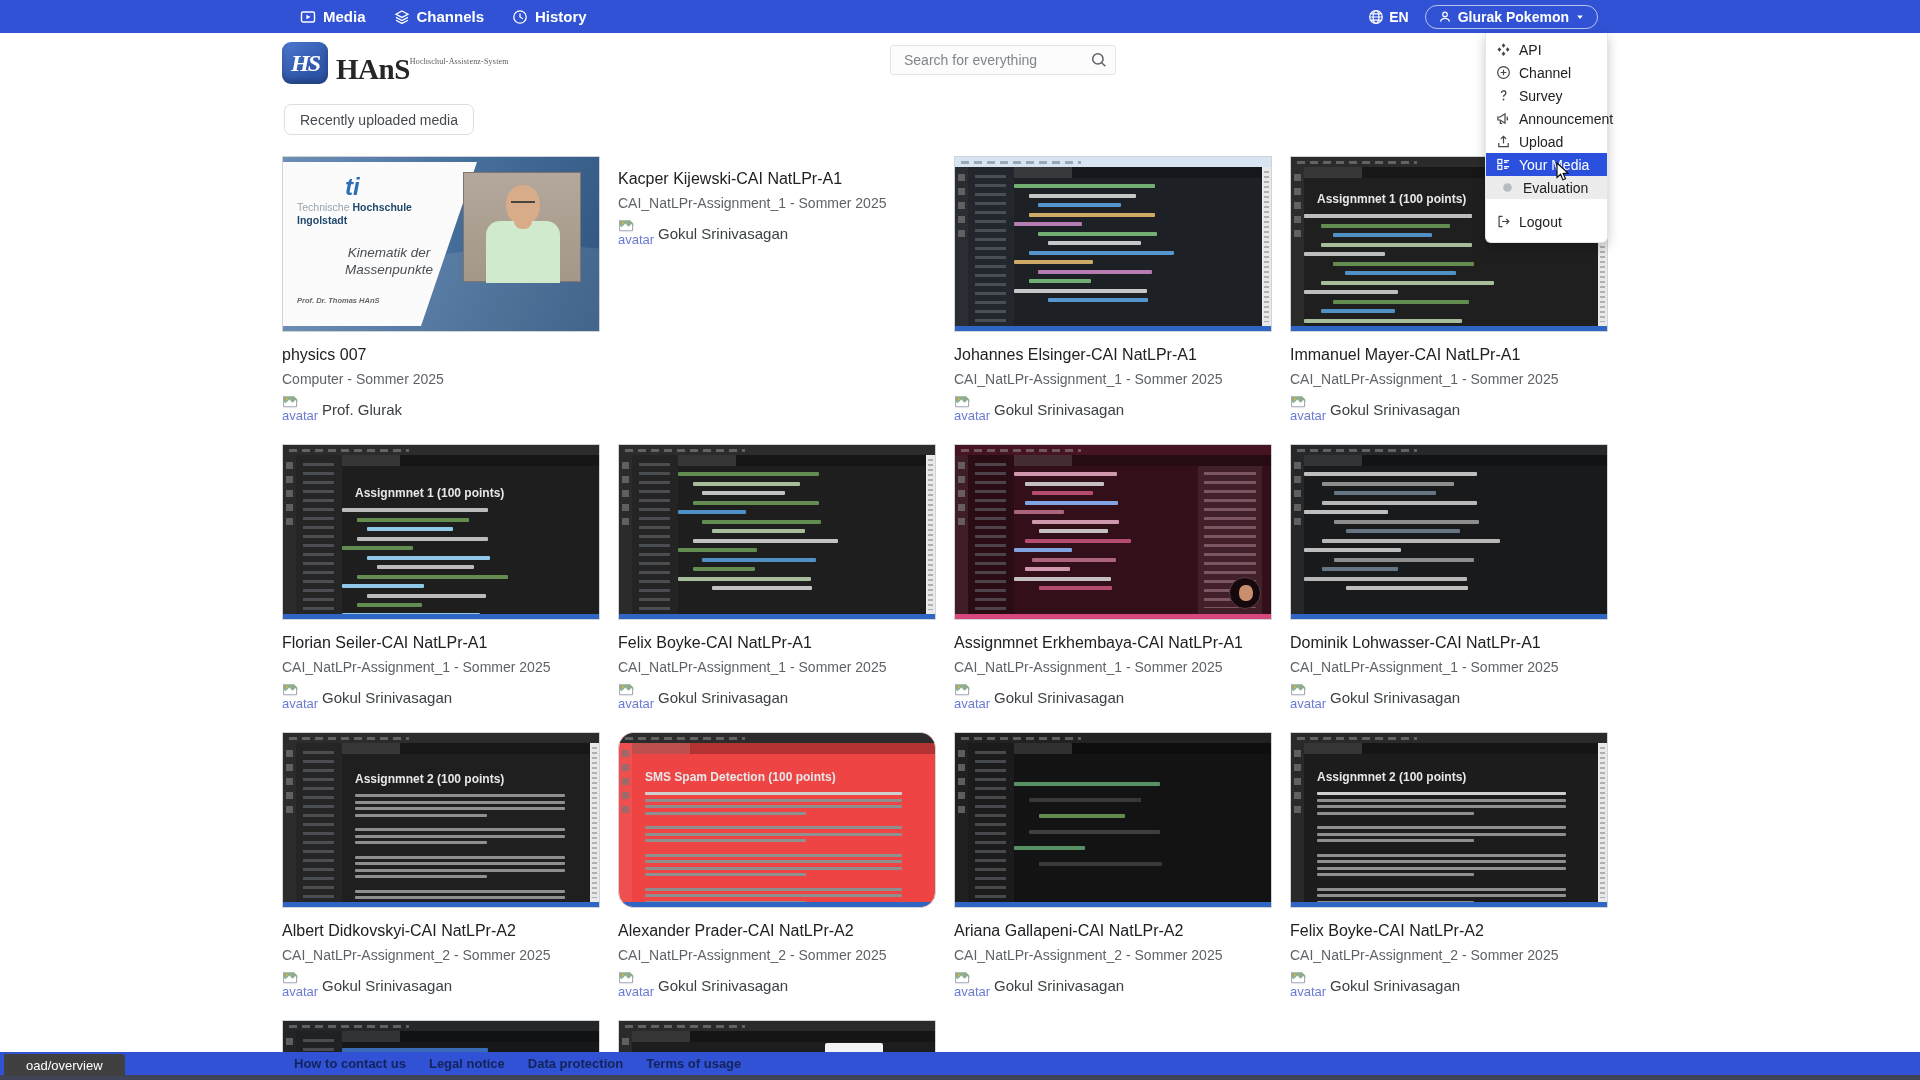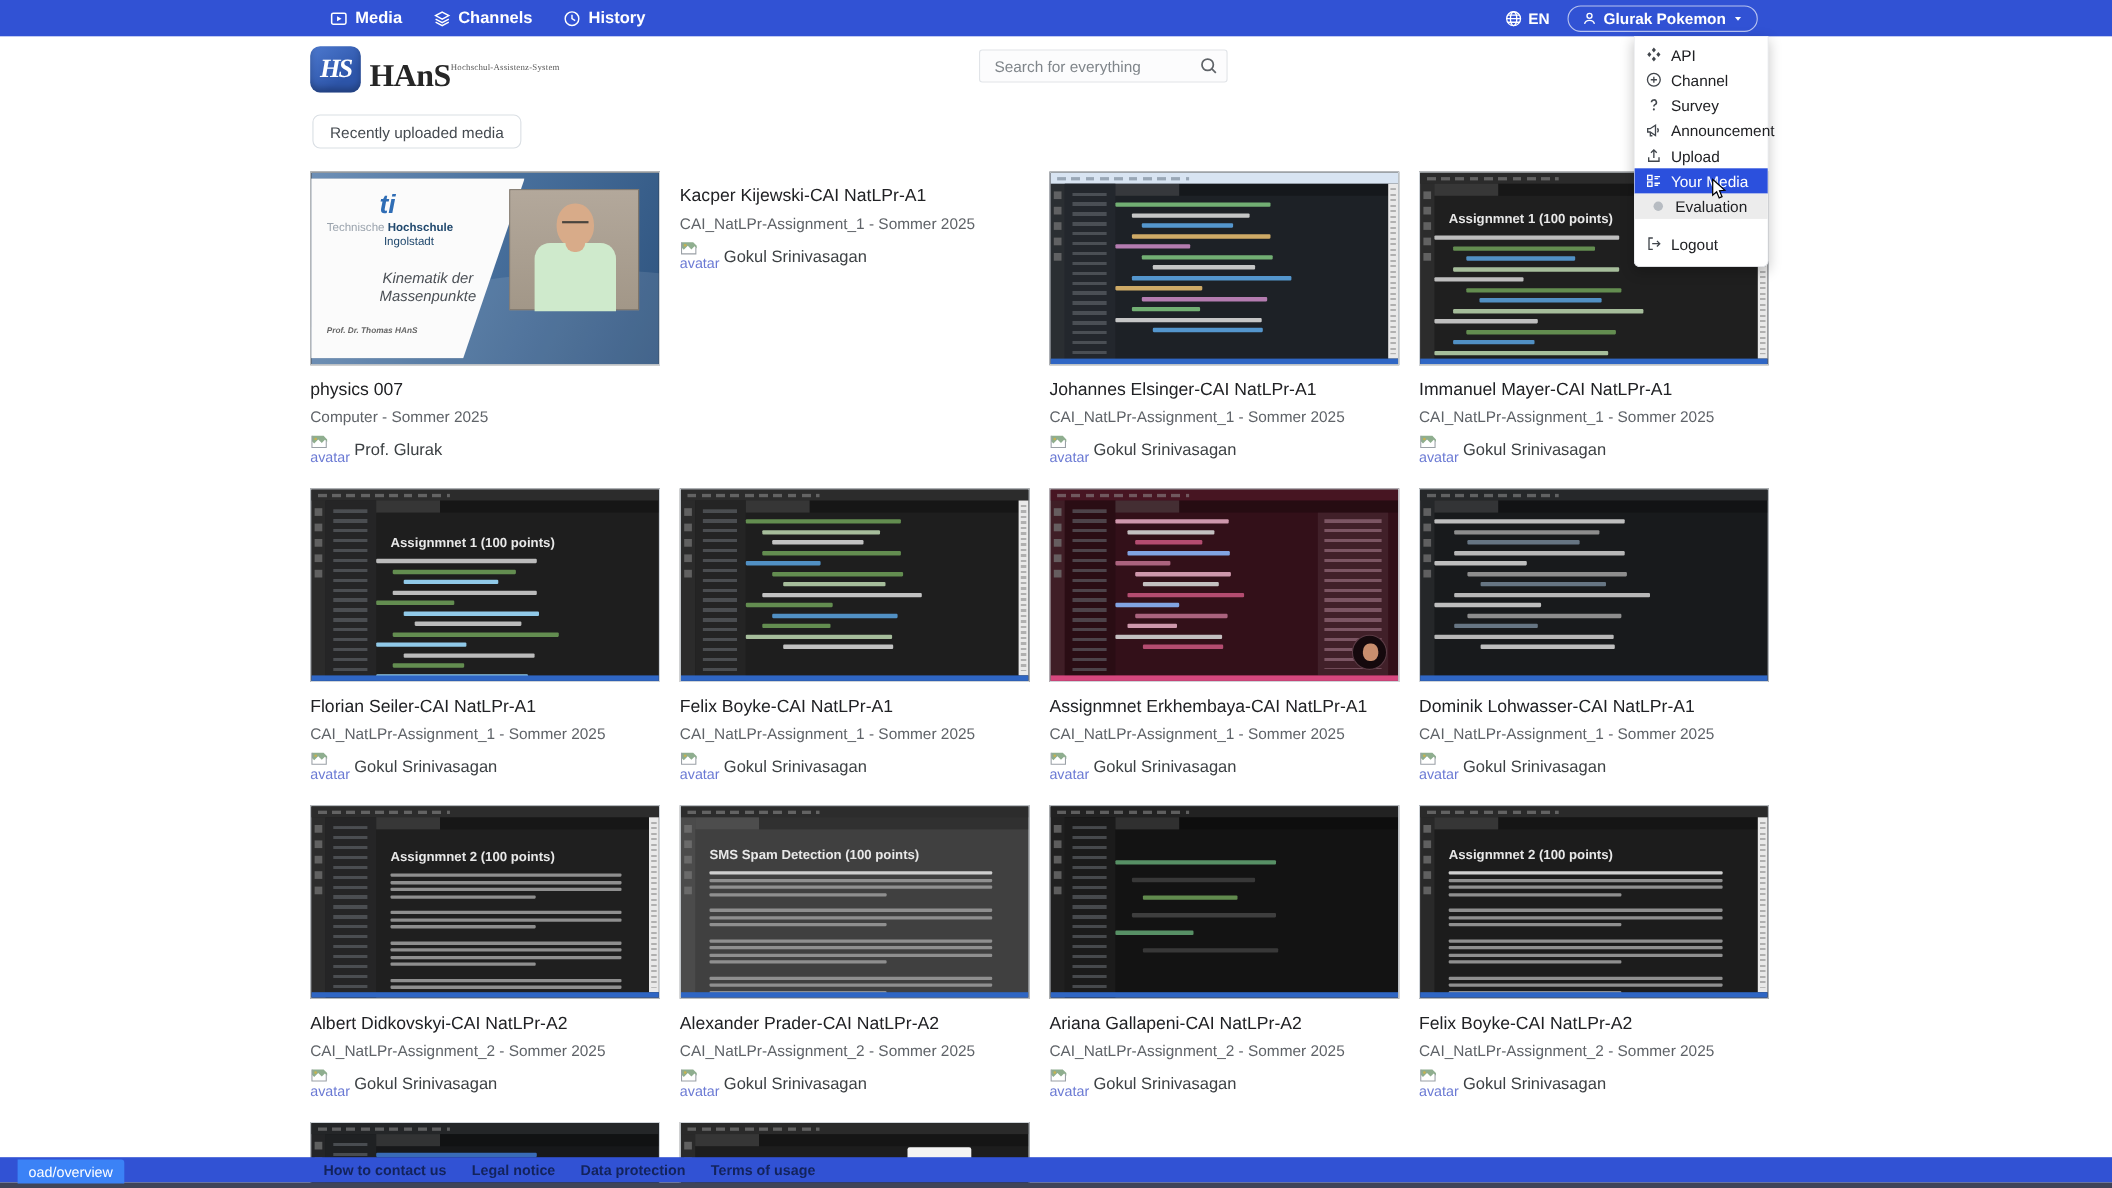--- a/index.html
+++ b/index.html
@@ -96,21 +96,21 @@
   .slide-bg { position:absolute; inset:0; background:linear-gradient(115deg,#6d8fb6 0%,#49719e 45%,#2e537e 100%); }
   .slide-swoosh { position:absolute; left:-20%; top:55%; width:150%; height:80%; border-radius:50%;
     background:rgba(255,255,255,.10); transform:rotate(-8deg); }
   .slide-panel { position:absolute; left:-6px; top:5px; bottom:5px; width:200px;
     background:#fbfbfb; clip-path:polygon(0 0, 100% 0, 72% 100%, 0 100%);
     box-shadow:2px 0 6px rgba(0,0,0,.3); }
   .slide-logo { position:absolute; left:62px; top:16px; font-size:24px; font-weight:bold; font-style:italic; color:#2f6db5; }
   .slide-org { position:absolute; left:14px; top:44px; font-size:10.5px; line-height:1.25; }
   .slide-org .lt { color:#9aa3ad; }
   .slide-org .bd { color:#21496e; font-weight:bold; }
-  .slide-org .l2 { color:#21496e; font-weight:normal; margin-left:52px; }
+  .slide-org .l2 { color:#21496e; font-weight:bold; }
   .slide-title { position:absolute; left:36px; top:88px; width:140px; text-align:center;
     font-size:13.5px; font-style:italic; color:#4a4f55; line-height:1.25; }
   .slide-speaker { position:absolute; left:14px; bottom:26px; font-size:7.5px; font-weight:bold; font-style:italic; color:#666; }
   .slide-cam { position:absolute; right:18px; top:15px; width:118px; height:110px;
     background:#aba093; border:1px solid #7d756b; }
   .slide-cam .wall { position:absolute; inset:0; background:linear-gradient(#b3a89b,#a29788); }
   .slide-cam .head { position:absolute; left:42px; top:12px; width:34px; height:40px; border-radius:48%; background:#d8ab89; }
   .slide-cam .glasses { position:absolute; left:47px; top:28px; width:24px; height:6px;
     border-top:2px solid #4a443e; }
   .slide-cam .shirt { position:absolute; left:22px; top:48px; width:74px; height:62px; border-radius:14px 14px 0 0; background:#cfeacc; }
@@ -122,22 +122,22 @@
     font-size:19px; font-weight:bold; line-height:1.25; }
   .title-byline { position:absolute; left:11px; bottom:12px; color:#fff; font-size:14px; font-weight:bold; }
   .title-icons { position:absolute; right:10px; bottom:8px; display:flex; align-items:flex-end; gap:6px; opacity:.95; }
 
   
   .footer { position:absolute; left:0; right:0; bottom:5px; height:23px; background:#3152d4;
     display:flex; align-items:center; z-index:50; }
   .footer-links { display:flex; gap:23px; margin-left:294px; }
   .footer-link { font-size:13px; font-weight:bold; color:#13235b; cursor:pointer; white-space:nowrap; }
   .taskbar-strip { position:absolute; left:0; right:0; bottom:0; height:5px; background:#3f4458; z-index:55; }
-  .status-tooltip { position:absolute; left:16px; bottom:4px; height:22px; background:#3b82f6; color:#fff;
-    display:flex; align-items:center; padding:0 10px; font-size:13px; border-radius:0 3px 0 0; z-index:60; }
+  .status-tooltip { position:absolute; left:4px; bottom:4px; height:22px; background:#404040; color:#fff;
+    display:flex; align-items:center; padding:0 22px; font-size:13px; border-radius:0 3px 0 0; z-index:60; }
 
   .mouse-cursor { position:absolute; left:1556px; top:162px; z-index:80; width:14px; height:20px; pointer-events:none; }
 </style>
 </head>
 <body>
 
 <div class="navbar">
   <div class="nav-links">
       <div class="nav-link">
         <span class="ic">
@@ -709,21 +709,21 @@
             <path d="M1.5 1.5v13h16V7" fill="none" stroke="#9aa0a6" stroke-width="1.2"></path>
             <circle cx="5.6" cy="5" r="1.5" fill="#c7b24e"></circle>
           </svg>
         <span class="avatar-alt">avatar</span>
       </span>
       <span class="owner-name">Gokul Srinivasagan</span>
     </div>
   </div>
 
   <div class="card">
-    <div class="thumb" style="background: #404040;">
+    <div class="thumb" style="background: #ef4444; border-radius: 16px;">
         <div class="vs-chrome" style="background: rgb(44, 44, 44); color: rgb(154, 154, 154);">
           <i class="vs-chrome-dashes"></i>
         </div>
         <div class="vs-activity">
           <i></i>
           <i></i>
           <i></i>
           <i></i>
           <i></i>
         </div>

